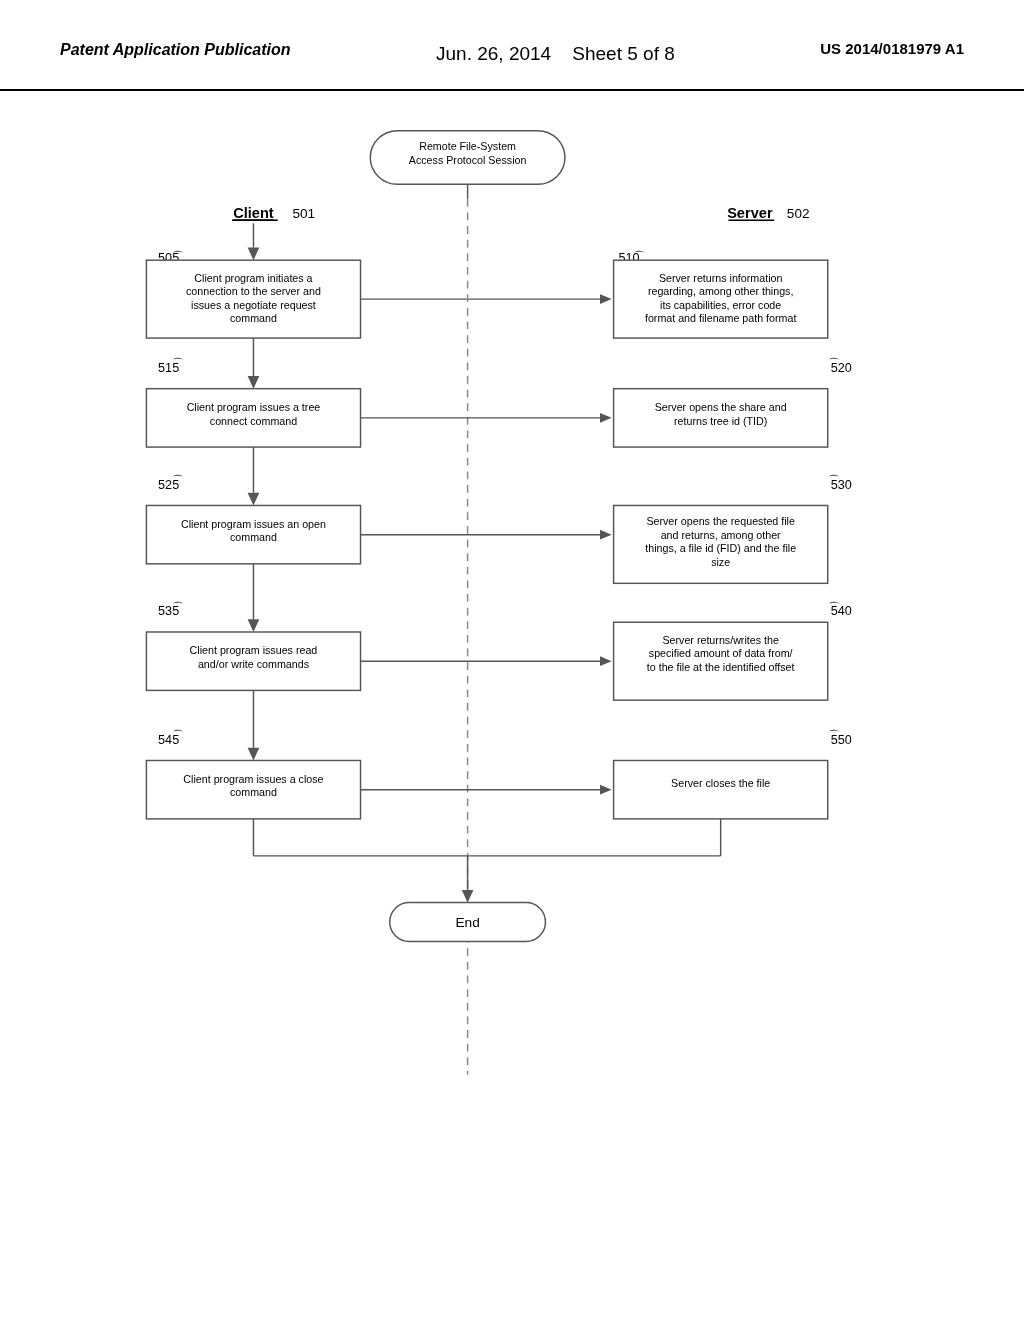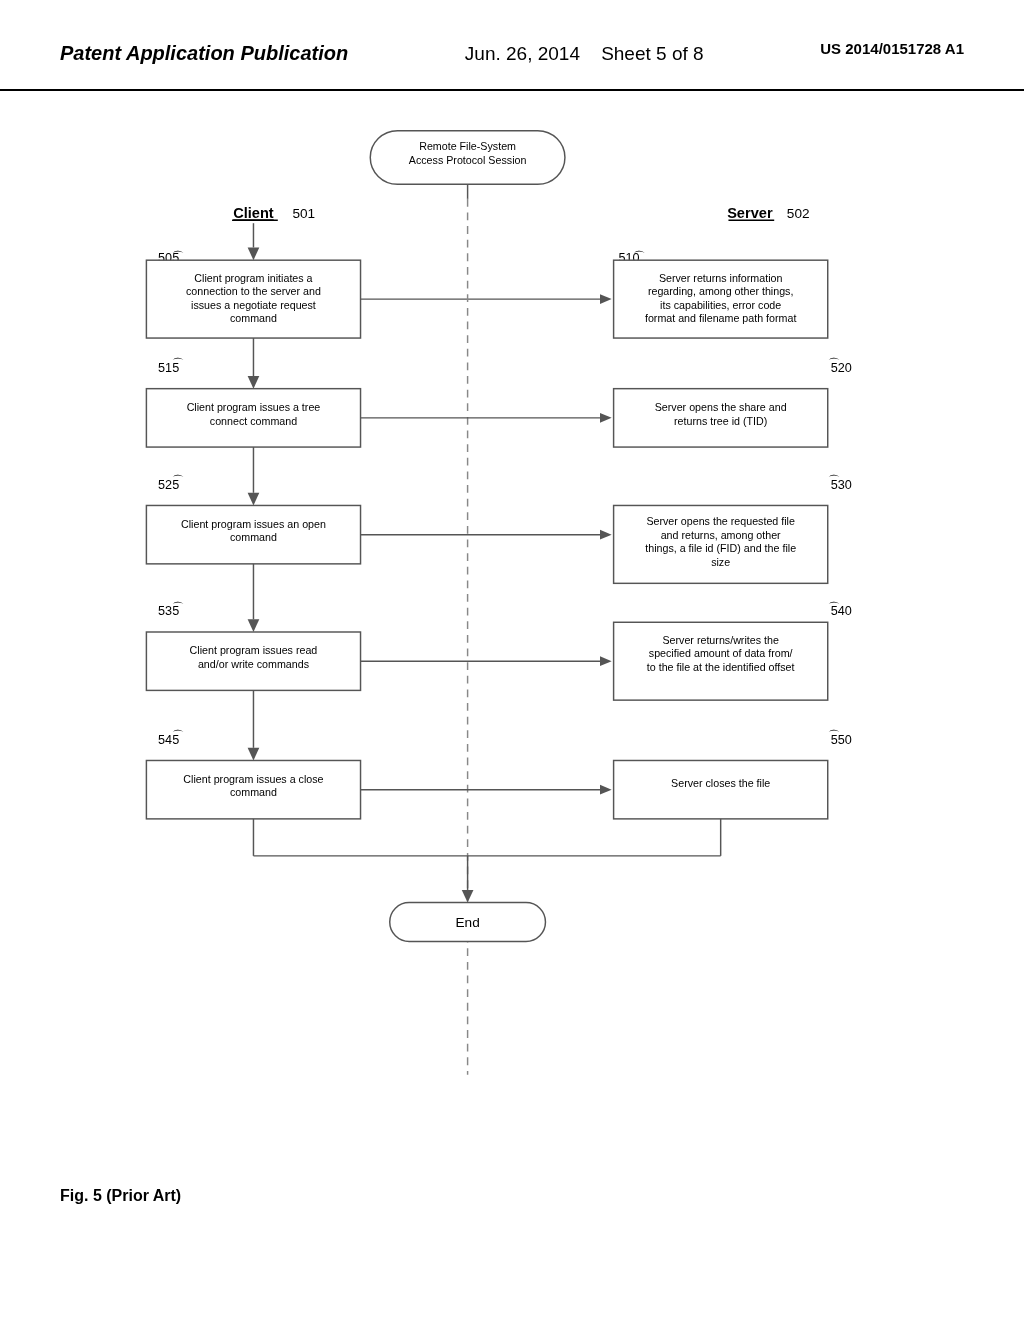--- a/index.html
+++ b/index.html
@@ -22,21 +22,21 @@
 
     
     .header {
       display: flex;
       justify-content: space-between;
       align-items: flex-start;
       padding: 40px 60px 20px 60px;
       border-bottom: 2px solid #000;
     }
     .header-left {
-      font-size: 20px;
+      font-size: 16px;
       font-weight: bold;
       font-style: italic;
       line-height: 1.3;
     }
     .header-center {
       font-size: 19px;
       text-align: center;
       line-height: 1.5;
     }
     .header-right {
@@ -75,21 +75,21 @@
 <div class="page">
 
   <div class="header">
     <div class="header-left">
       <span>Patent Application Publication</span>
     </div>
     <div class="header-center">
       <span>Jun. 26, 2014</span>&nbsp;&nbsp;&nbsp;&nbsp;<span>Sheet 5 of 8</span>
     </div>
     <div class="header-right">
-      <span>US 2014/0151728 A1</span>
+      <span>US 2014/0181979 A1</span>
     </div>
   </div>
 
   <div class="diagram-area">
     <svg class="diagram-svg" viewBox="0 0 900 1050">
 
       <rect x="290" y="10" width="200" height="55" rx="28" ry="28" fill="white" stroke="#555" stroke-width="1.5"></rect>
       <text x="390" y="30" text-anchor="middle" font-size="11" font-family="Arial">Remote File-System</text>
       <text x="390" y="44" text-anchor="middle" font-size="11" font-family="Arial">Access Protocol Session</text>
 
@@ -220,16 +220,13 @@
       <line x1="170" y1="717" x2="170" y2="755" stroke="#555" stroke-width="1.5"></line>
       <line x1="170" y1="755" x2="390" y2="755" stroke="#555" stroke-width="1.5"></line>
 
       <polygon points="390,803 384,790 396,790" fill="#555"></polygon>
 
       <rect x="310" y="803" width="160" height="40" rx="20" ry="20" fill="white" stroke="#555" stroke-width="1.5"></rect>
       <text x="390" y="828" text-anchor="middle" font-size="14" font-family="Arial">End</text>
     </svg>
   </div>
 
-  <div class="figure-caption">
-    <span class="figure-label">Fig. 5 (Prior Art)</span>
-  </div>
 </div>
 
 </body></html>

